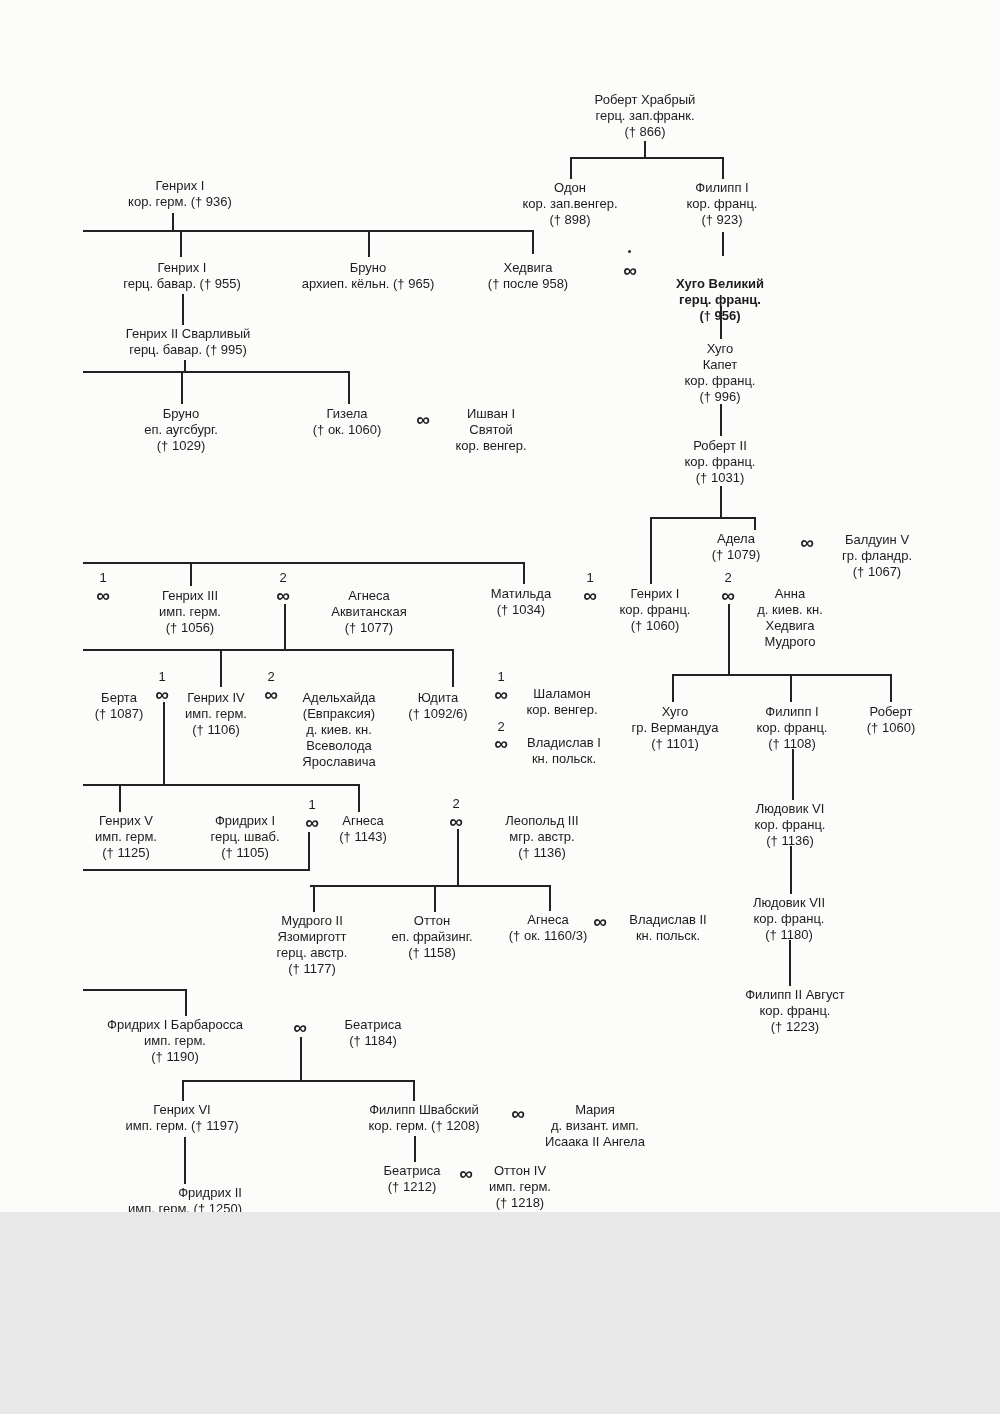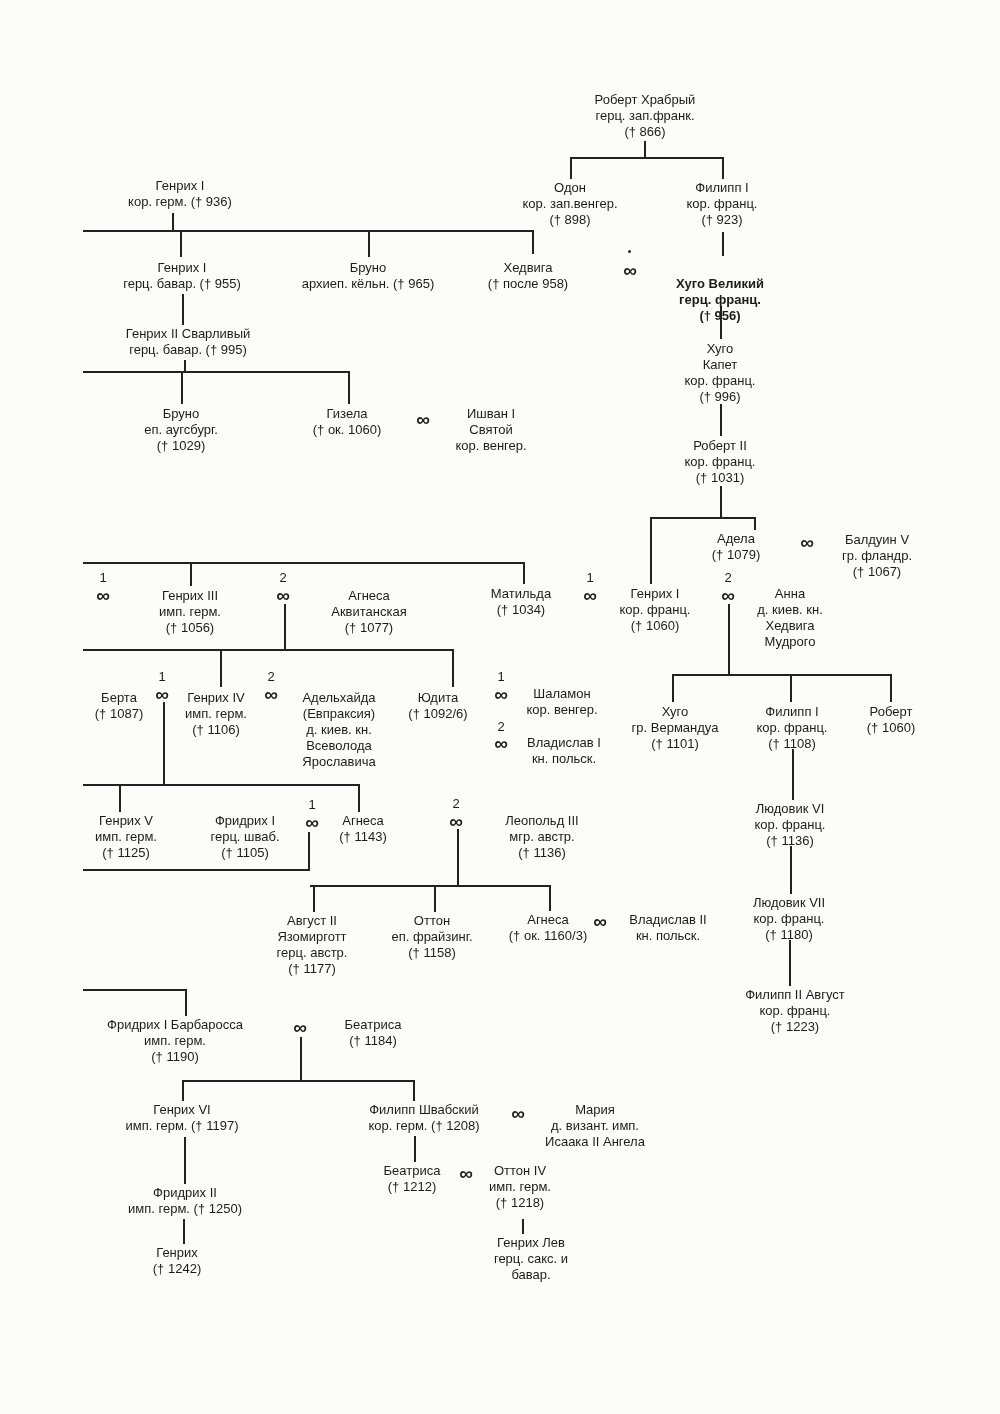--- a/index.html
+++ b/index.html
@@ -1,19 +1,19 @@
 <!DOCTYPE html>
 <html><head>
 <meta charset="utf-8">
 <title>Genealogy diagram</title>
 <style>
   html,body{margin:0;padding:0;background:#e8e8e8;}
   .page{
     position:relative;
-    width:1000px;height:1414px;
+    width:1000px;height:1212px;
     margin:0 auto;
     background:#fcfcfb;
     overflow:hidden;
     font-family:"Liberation Sans","DejaVu Sans",sans-serif;
     color:#1c1c1c;
   }
   .person{
     position:absolute;
     transform:translateX(-50%);
     text-align:center;
@@ -268,21 +268,21 @@
         <div>Леопольд III</div>
         <div>мгр. австр.</div>
         <div>(† 1136)</div>
       </div>
       <div class="person" style="left: 790px; top: 801px;">
         <div>Людовик VI</div>
         <div>кор. франц.</div>
         <div>(† 1136)</div>
       </div>
       <div class="person" style="left: 312px; top: 913px;">
-        <div>Август II</div>
+        <div>Мудрого II</div>
         <div>Язомирготт</div>
         <div>герц. австр.</div>
         <div>(† 1177)</div>
       </div>
       <div class="person" style="left: 432px; top: 913px;">
         <div>Оттон</div>
         <div>еп. фрайзинг.</div>
         <div>(† 1158)</div>
       </div>
       <div class="person" style="left: 548px; top: 912px;">
@@ -327,21 +327,21 @@
       </div>
       <div class="person" style="left: 412px; top: 1163px;">
         <div>Беатриса</div>
         <div>(† 1212)</div>
       </div>
       <div class="person" style="left: 520px; top: 1163px;">
         <div>Оттон IV</div>
         <div>имп. герм.</div>
         <div>(† 1218)</div>
       </div>
-      <div class="person" style="left: 185px; top: 1185px;">
+      <div class="person" style="left: 185px; top: 1185px; text-align: right;">
         <div>Фридрих II</div>
         <div>имп. герм. († 1250)</div>
       </div>
       <div class="person" style="left: 177px; top: 1245px;">
         <div>Генрих</div>
         <div>(† 1242)</div>
       </div>
       <div class="person" style="left: 531px; top: 1235px;">
         <div>Генрих Лев</div>
         <div>герц. сакс. и</div>

